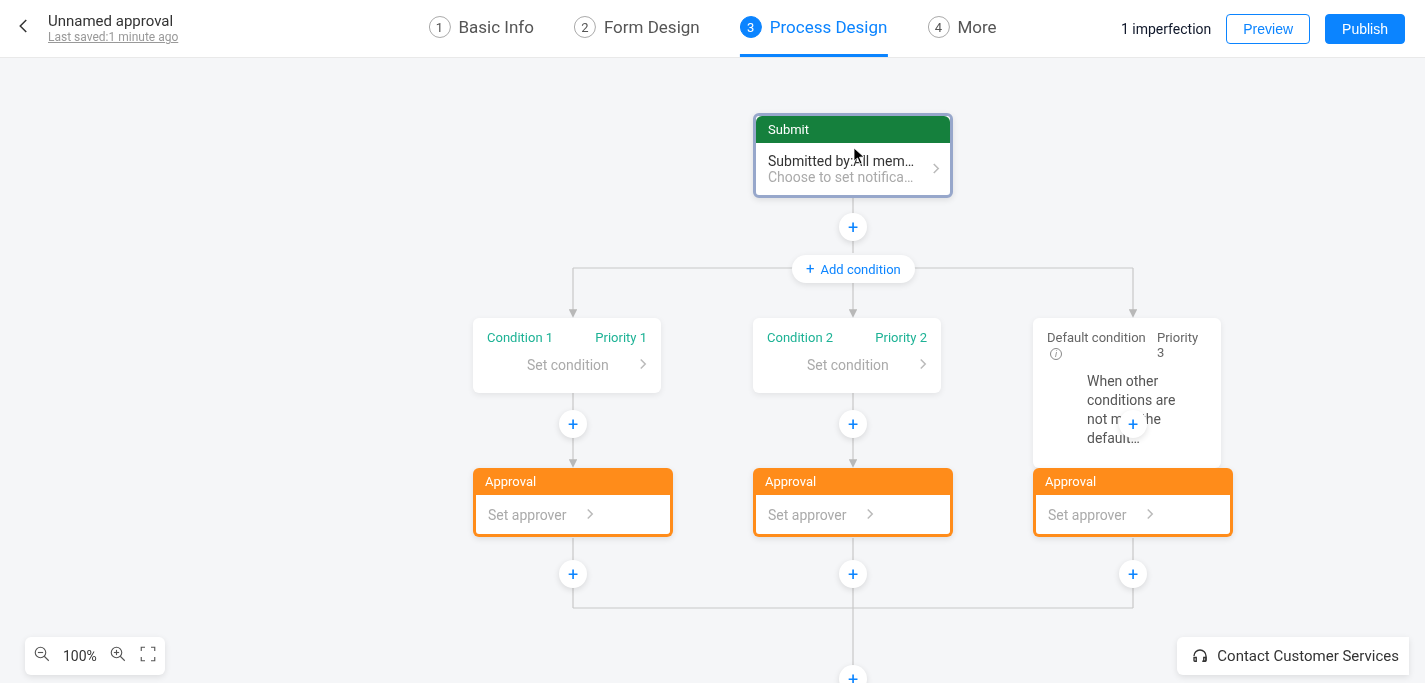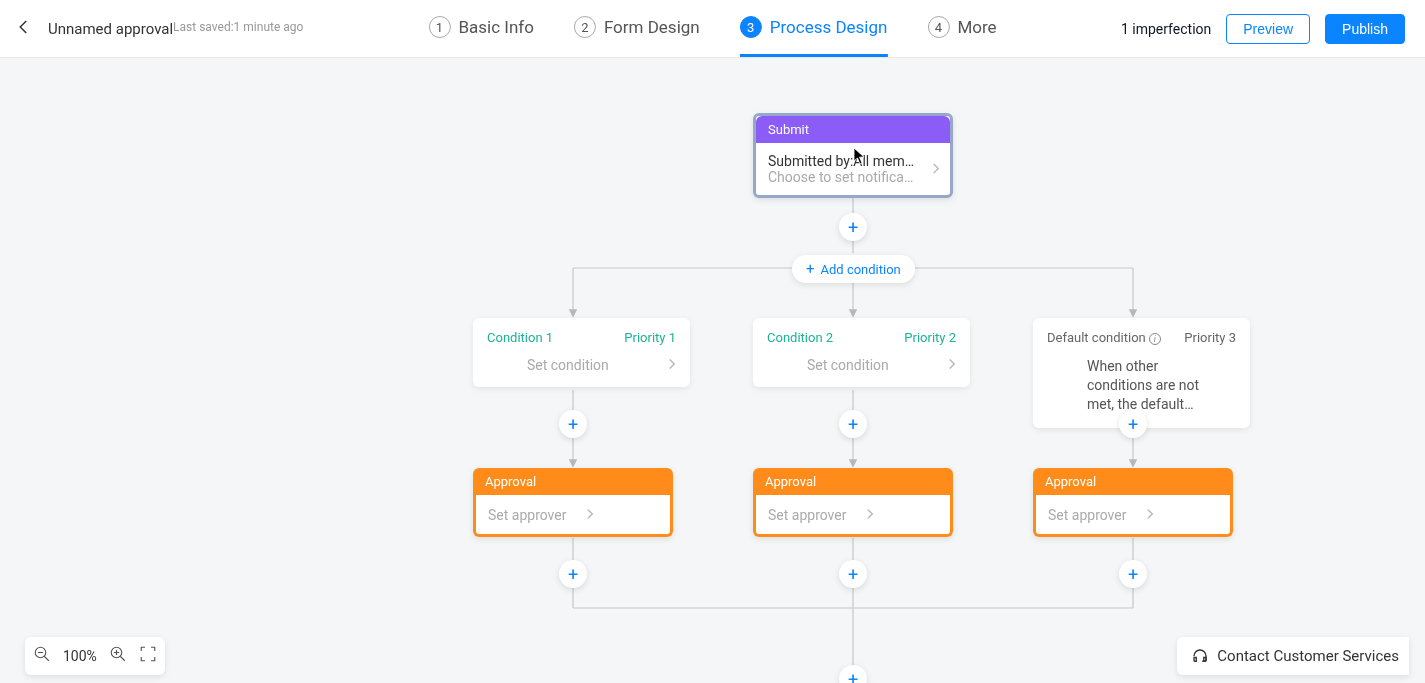--- a/index.html
+++ b/index.html
@@ -18,23 +18,23 @@
       height: 58px;
       display: flex;
       align-items: center;
       padding: 0 20px 0 15px;
       border-bottom: 1px solid #e9e9e9;
       position: relative;
       z-index: 5;
     }
     .header-left { display: flex; align-items: center; gap: 15px; min-width: 300px; }
     .back-btn svg { width: 18px; height: 18px; stroke: #333; fill: none; stroke-width: 2; }
-    .title-block { display: flex; flex-direction: row; line-height: 1.2; }
+    .title-block { display: flex; flex-direction: column; line-height: 1.2; }
     .title { font-size: 15px; color: #333; }
-    .subtitle { font-size: 12px; color: #999; margin-top: 0; }
+    .subtitle { font-size: 12px; color: #999; margin-top: 0; text-decoration: underline; }
 
     .header-center {
       position: absolute;
       left: 50%;
       transform: translateX(-50%);
       display: flex;
       gap: 40px;
       height: 100%;
     }
     .tab {
@@ -119,31 +119,31 @@
       position: relative;
     }
     .node-body .chev { position: absolute; right: 10px; top: 50%; transform: translateY(-50%); }
     .chev svg { width: 8px; height: 12px; stroke: #bbb; fill: none; stroke-width: 2; }
     .body-line1 { font-size: 14px; color: #333; overflow: hidden; text-overflow: ellipsis; white-space: nowrap; padding-right: 16px; }
     .body-line2 { font-size: 14px; color: #aaa; overflow: hidden; text-overflow: ellipsis; white-space: nowrap; padding-right: 16px; }
     .body-placeholder { font-size: 14px; color: #aaa; padding-right: 16px; }
 
     
     .submit-node { left: 753px; top: 55px; }
-    .submit-node .node-header { background: #8b5cf6; color: #fff; }
+    .submit-node .node-header { background: #15803d; color: #fff; }
     .submit-node { border: 3px solid #97a7cb; }
 
     
     .cond-card {
       position: absolute;
-      width: 217px;
+      width: 188px;
       background: #fff;
       border-radius: 6px;
       box-shadow: 0 2px 6px rgba(0,0,0,.08);
-      padding: 12px 14px 14px;
+      padding: 12px 14px 20px;
     }
     .cond-head { display: flex; justify-content: space-between; font-size: 13px; margin-bottom: 12px; }
     .cond-head.green { color: #1db295; }
     .cond-head.gray { color: #666; }
     .cond-body { font-size: 14px; color: #aaa; position: relative; padding-right: 16px; margin-left: 40px; }
     .cond-body.dark { color: #555; line-height: 1.35; }
     .cond-body .chev { position: absolute; right: 0; top: 50%; transform: translateY(-50%); }
     .info-ico {
       display: inline-flex;
       width: 12px;

